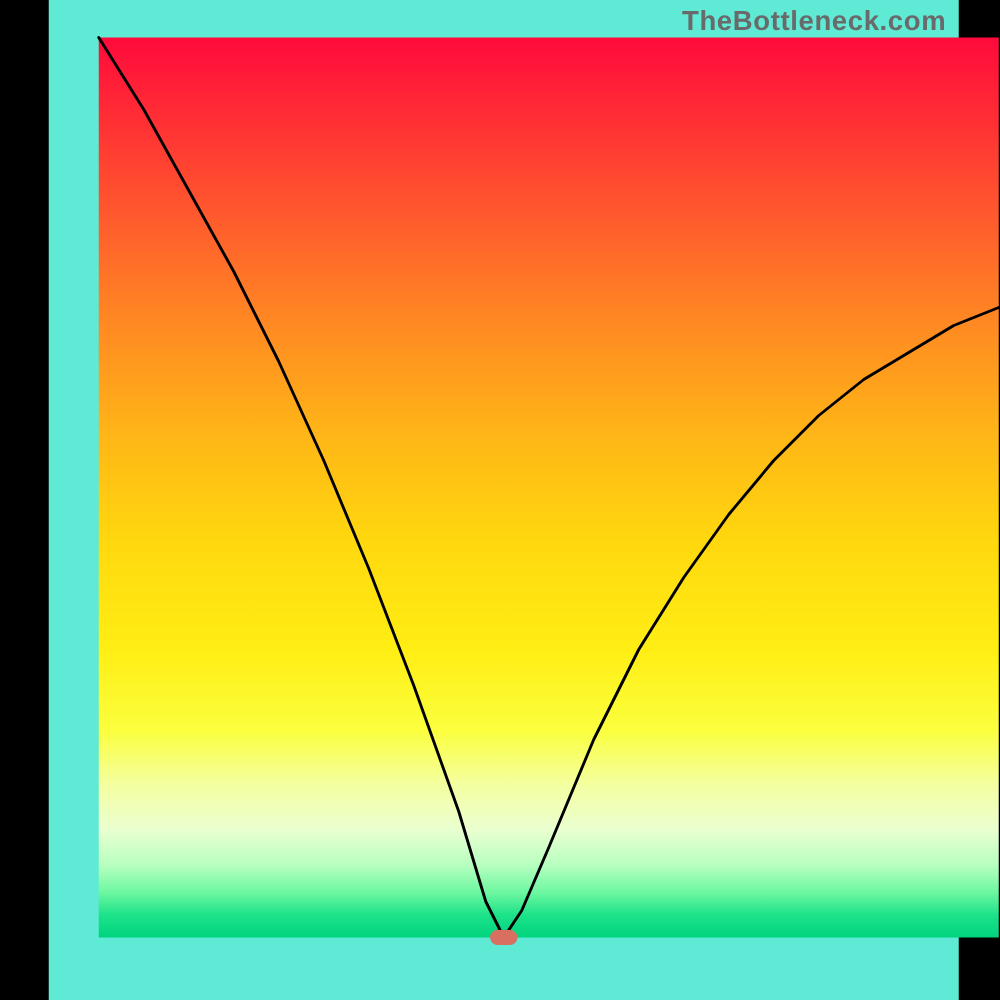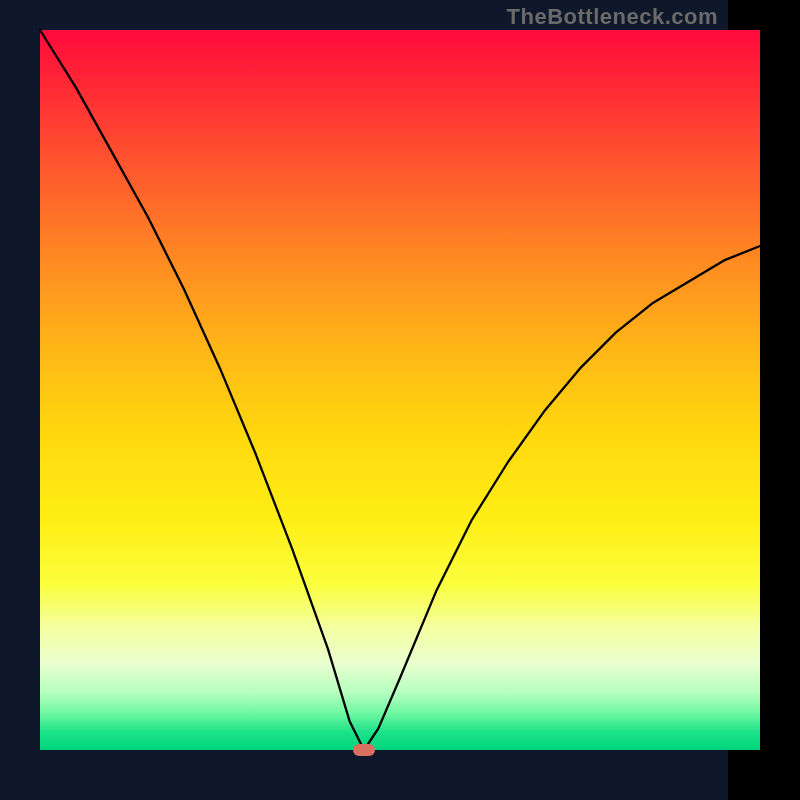--- a/index.html
+++ b/index.html
@@ -8,21 +8,22 @@
     width: 800px;
     height: 800px;
     background: #000;
     overflow: hidden;
     font-family: Arial, Helvetica, sans-serif;
   }
   .frame {
     position: relative;
     width: 728px;
     height: 800px;
-    background: #0f172a;
+    background: #5eead4;
+    margin-left: 39px;
   }
   .watermark {
     position: absolute;
     top: 4px;
     right: 10px;
     color: #6a6a6a;
     font-size: 22px;
     font-weight: 600;
     letter-spacing: 0.5px;
     user-select: none;

